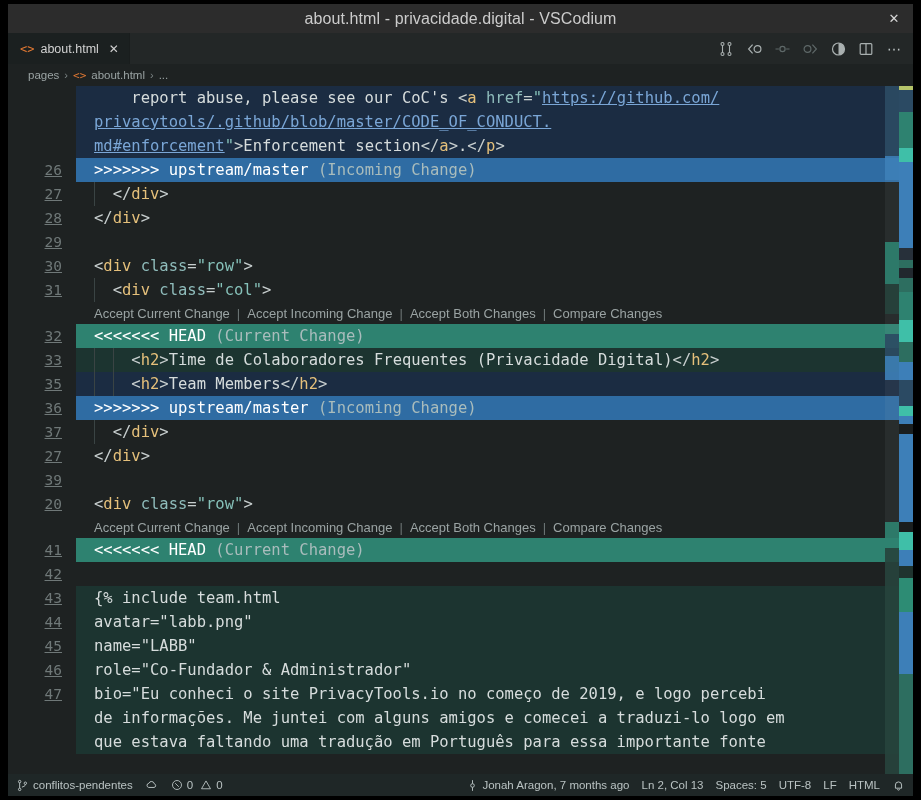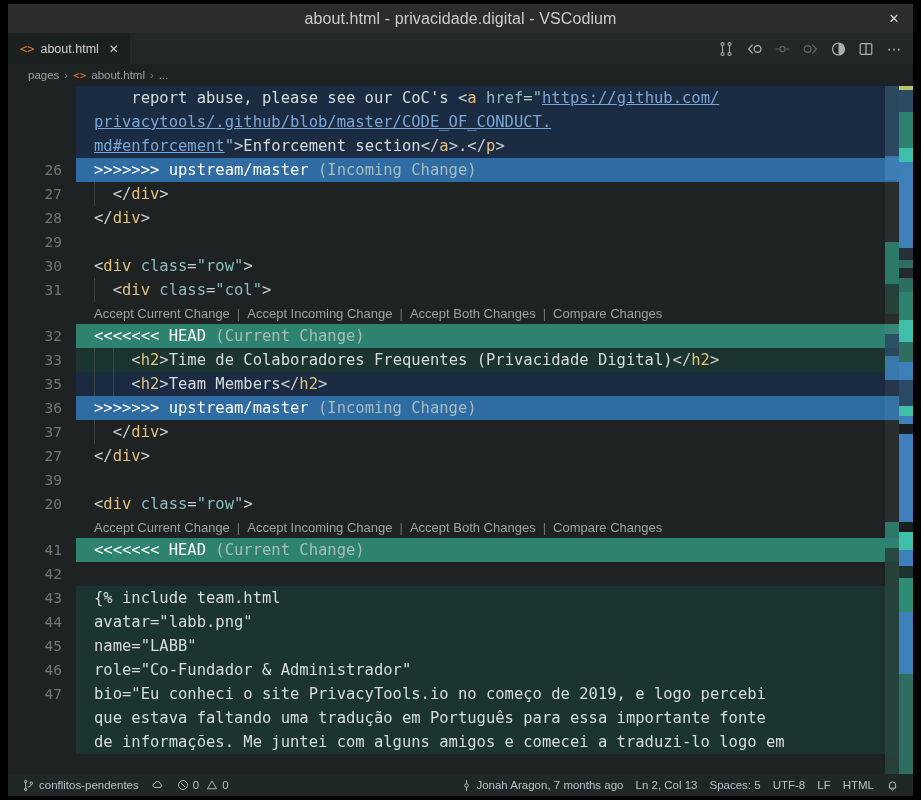--- a/index.html
+++ b/index.html
@@ -120,20 +120,21 @@
     white-space: pre;
   }
   .gutter {
     flex: 0 0 68px;
     text-align: right;
     padding-right: 14px;
     color: #6f7878;
     font-size: 14.5px;
     line-height: 24px;
     user-select: none;
+    text-decoration: underline;
   }
   .content {
     flex: 1 1 auto;
     position: relative;
     padding-left: 18px;
     color: #d6dcdc;
   }
   
   .bg-cur   { background: #1c3430; }
   .bg-curhd { background: #2e8270; }
@@ -188,21 +189,21 @@
     background: rgba(180,200,200,0.07);
   }
 
   
   #statusbar {
     height: 22px; flex: 0 0 22px;
     background: #1f2727;
     display: flex; align-items: center;
     font-family: "Liberation Sans", sans-serif;
     font-size: 11.5px; color: #b9c2c2;
-    padding: 0 8px;
+    padding: 0 2px;
   }
   .sb { display: flex; align-items: center; gap: 4px; padding: 0 6px;
         height: 22px; cursor: pointer; white-space: nowrap; }
   #sbright { margin-left: auto; display: flex; align-items: center; }
   .sb svg { display: block; }
 </style>
 </head>
 <body>
 
 <div id="window">
@@ -311,22 +312,22 @@
           <span class="bar">|</span>
           <span class="cmd">Compare Changes</span>
         </div>
         <div class="lrow"><div class="gutter">41</div><div class="content"><div class="row-bg bg-curhd" style="left: 0px; right: 14px;"></div><span class="t-marker">&lt;&lt;&lt;&lt;&lt;&lt;&lt; HEAD </span><span class="t-hint">(Current Change)</span></div></div>
         <div class="lrow"><div class="gutter">42</div><div class="content"><div class="row-bg bg-cur" style="left: 0px; right: 14px;"></div></div></div>
         <div class="lrow"><div class="gutter">43</div><div class="content"><div class="row-bg bg-cur" style="left: 0px; right: 14px;"></div><span class="t-plain">{% include team.html</span></div></div>
         <div class="lrow"><div class="gutter">44</div><div class="content"><div class="row-bg bg-cur" style="left: 0px; right: 14px;"></div><span class="t-plain">avatar="labb.png"</span></div></div>
         <div class="lrow"><div class="gutter">45</div><div class="content"><div class="row-bg bg-cur" style="left: 0px; right: 14px;"></div><span class="t-plain">name="LABB"</span></div></div>
         <div class="lrow"><div class="gutter">46</div><div class="content"><div class="row-bg bg-cur" style="left: 0px; right: 14px;"></div><span class="t-plain">role="Co-Fundador &amp; Administrador"</span></div></div>
         <div class="lrow"><div class="gutter">47</div><div class="content"><div class="row-bg bg-cur" style="left: 0px; right: 14px;"></div><span class="t-plain">bio="Eu conheci o site PrivacyTools.io no começo de 2019, e logo percebi</span></div></div>
+        <div class="lrow"><div class="gutter"></div><div class="content"><div class="row-bg bg-cur" style="left: 0px; right: 14px;"></div><span class="t-plain">de informações. Me juntei com alguns amigos e comecei a traduzi-lo logo em</span></div></div>
         <div class="lrow"><div class="gutter"></div><div class="content"><div class="row-bg bg-cur" style="left: 0px; right: 14px;"></div><span class="t-plain">que estava faltando uma tradução em Português para essa importante fonte</span></div></div>
-        <div class="lrow"><div class="gutter"></div><div class="content"><div class="row-bg bg-cur" style="left: 0px; right: 14px;"></div><span class="t-plain">de informações. Me juntei com alguns amigos e comecei a traduzi-lo logo em</span></div></div>
       </div>
     <div id="slider" style="height: 100%;">
         <div class="rmark" style="top: 0px; height: 70px; background: rgb(43, 74, 99); opacity: 0.9;"></div>
         <div class="rmark" style="top: 70px; height: 24px; background: rgb(61, 127, 184); opacity: 0.9;"></div>
         <div class="rmark" style="top: 156px; height: 42px; background: rgb(46, 130, 112); opacity: 0.9;"></div>
         <div class="rmark" style="top: 198px; height: 30px; background: rgb(38, 67, 60); opacity: 0.9;"></div>
         <div class="rmark" style="top: 248px; height: 22px; background: rgb(43, 74, 99); opacity: 0.9;"></div>
         <div class="rmark" style="top: 270px; height: 24px; background: rgb(61, 127, 184); opacity: 0.9;"></div>
         <div class="rmark" style="top: 436px; height: 26px; background: rgb(46, 130, 112); opacity: 0.9;"></div>
         <div class="rmark" style="top: 462px; height: 240px; background: rgb(38, 67, 60); opacity: 0.9;"></div>

